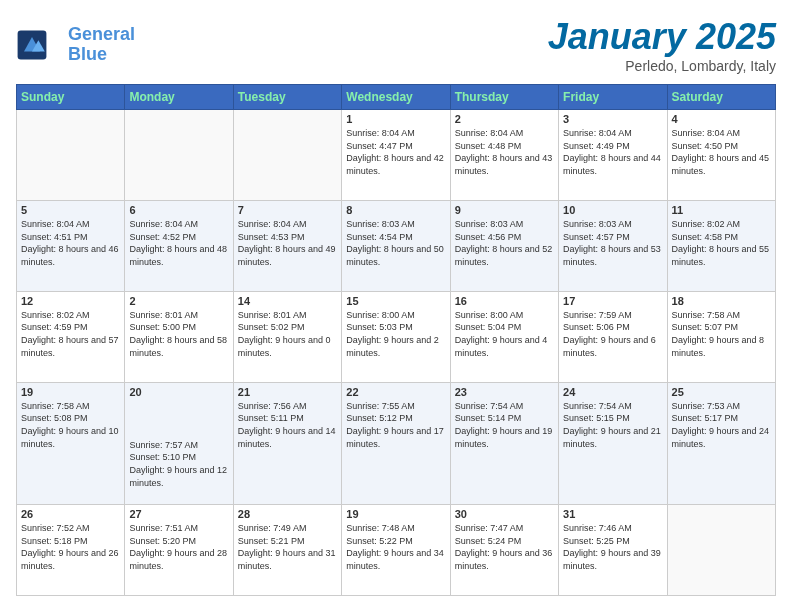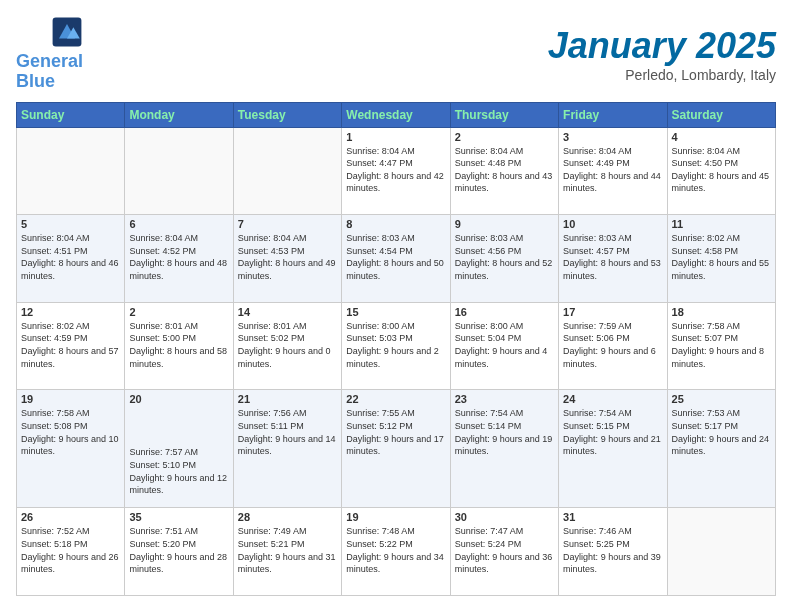--- a/index.html
+++ b/index.html
@@ -18,23 +18,22 @@
       flex-direction: column;
     }
     .header {
       display: flex;
       justify-content: space-between;
       align-items: center;
       margin-bottom: 10px;
     }
     .logo {
       display: flex;
-      align-items: flex-end;
-      gap: 4px;
-      flex-direction: column;
+      align-items: center;
+      gap: 20px;
     }
     .logo-text {
       font-size: 18px;
       font-weight: bold;
       color: #1a3a6b;
       line-height: 1.1;
     }
     .logo-text span {
       color: #4a90d9;
       display: block;
@@ -293,21 +292,21 @@
           </td>
         </tr>
         <tr>
           <td>
             <span class="day-number">26</span>
             <div class="day-info" style="white-space: pre-line;">Sunrise: 7:52 AM
 Sunset: 5:18 PM
 Daylight: 9 hours and 26 minutes.</div>
           </td>
           <td>
-            <span class="day-number">35</span>
+            <span class="day-number">27</span>
             <div class="day-info" style="white-space: pre-line;">Sunrise: 7:51 AM
 Sunset: 5:20 PM
 Daylight: 9 hours and 28 minutes.</div>
           </td>
           <td>
             <span class="day-number">28</span>
             <div class="day-info" style="white-space: pre-line;">Sunrise: 7:49 AM
 Sunset: 5:21 PM
 Daylight: 9 hours and 31 minutes.</div>
           </td>

